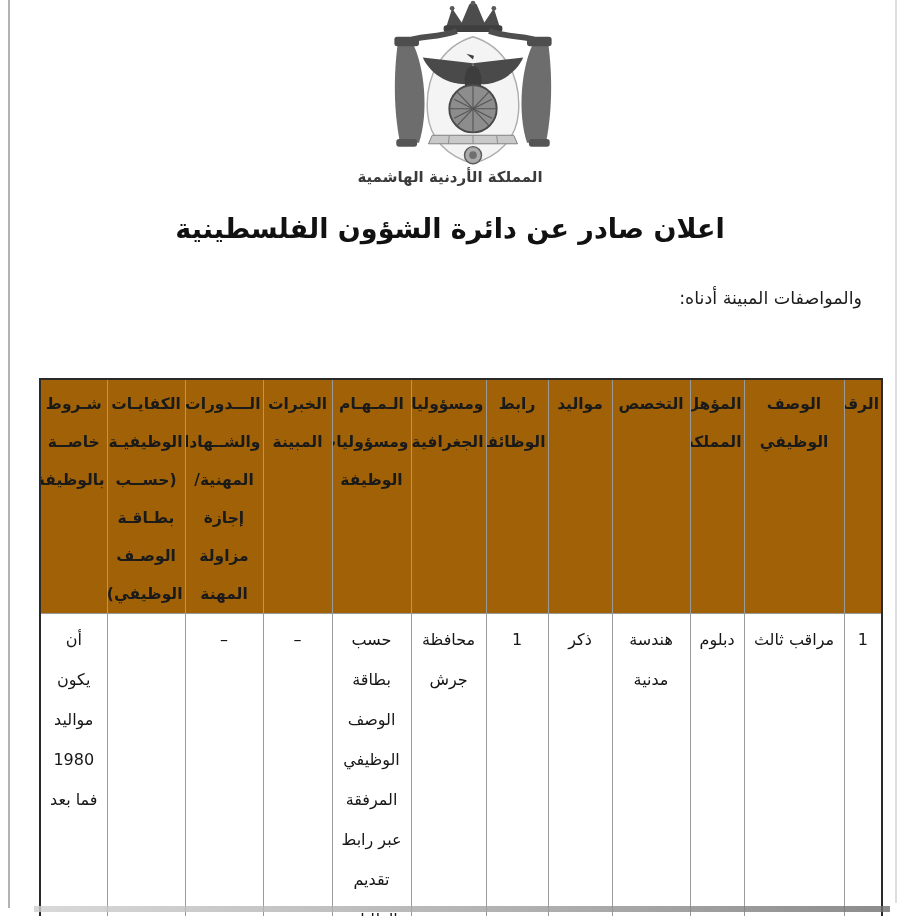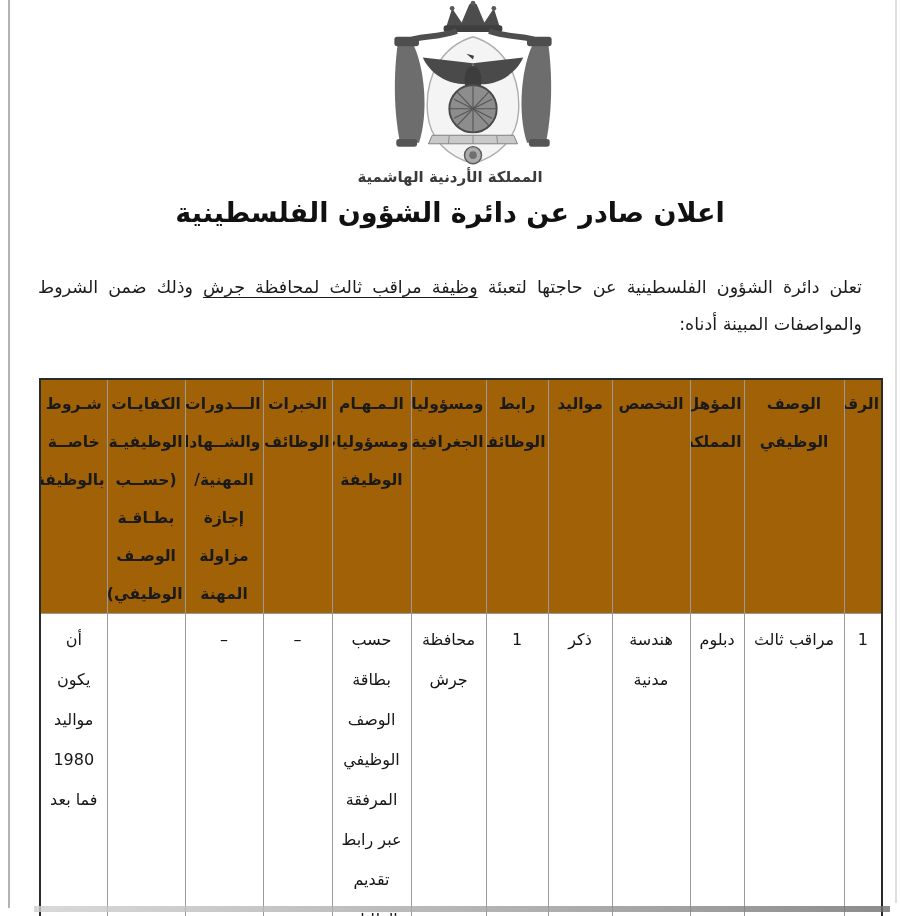--- a/index.html
+++ b/index.html
@@ -17,21 +17,21 @@
   
   .emblem { position:absolute; left:383px; top:0; width:180px; height:172px; filter:blur(0.4px); }
   .kingdom-name {
     position:absolute; top:168px; left:0; width:100%;
     text-align:center; font-size:15px; font-weight:bold; color:#3a3a3a;
     letter-spacing:1px; filter:blur(0.7px); direction:rtl;
   }
 
   
   .doc-title {
-    position:absolute; top:197px; left:0; width:100%;
+    position:absolute; top:213px; left:0; width:100%;
     text-align:center; direction:rtl;
     font-size:27px; font-weight:bold; color:#111;
   }
   .intro { position:absolute; top:274px; left:38px; width:824px; direction:rtl; font-size:17.5px; color:#1c1c1c; }
   .intro-line1 { text-align:justify; text-align-last:justify; line-height:26px; }
   .intro-line2 { text-align:right; margin-top:14px; }
   .u { text-decoration:underline; text-underline-offset:4px; }
 
   
   table.jobs {
@@ -120,23 +120,20 @@
     <circle cx="95" cy="163" r="9" fill="#ababab" stroke="#5a5a5a" stroke-width="1.5"></circle>
     <circle cx="95" cy="163" r="4" fill="#6f6f6f"></circle>
   </g>
 </svg>
 
 <div class="kingdom-name">المملكة الأردنية الهاشمية</div>
 
 <h1 class="doc-title">اعلان صادر عن دائرة الشؤون الفلسطينية</h1>
 
 <div class="intro">
-  <div class="intro-line1">
-    <span>تعلن دائرة الشؤون الفلسطينية عن حاجتها لتعبئة </span><span class="u">وظيفة مراقب ثالث لمحافظة جرش</span><span> وذلك ضمن الشروط</span>
-  </div>
   <div class="intro-line2">والمواصفات المبينة أدناه:</div>
 </div>
 
 <table class="jobs">
   <colgroup>
     <col style="width:38px">
       <col style="width:100px">
       <col style="width:54px">
       <col style="width:78px">
     <col style="width:64px">
@@ -151,21 +148,21 @@
   <thead>
     <tr>
       <th>الرقم</th>
       <th>الوصف الوظيفي</th>
       <th>المؤهل المملكة</th>
       <th>التخصص</th>
       <th>مواليد</th>
       <th>رابط الوظائف</th>
       <th>ومسؤوليات الجغرافية</th>
       <th>الـمـهـام ومسؤوليات الوظيفة</th>
-      <th>الخبرات الوظائف</th>
+      <th>الخبرات المبينة</th>
       <th>الـــدورات والشــهادات المهنية/إجازة مزاولة المهنة</th>
       <th>الكفايـات الوظيفيـة (حســب بطـاقـة الوصـف الوظيفي)</th>
       <th>شـروط خاصــة بالوظيفة</th>
     </tr>
   </thead>
   <tbody>
     <tr>
       <td>1</td>
       <td>مراقب ثالث</td>
       <td>دبلوم</td>

